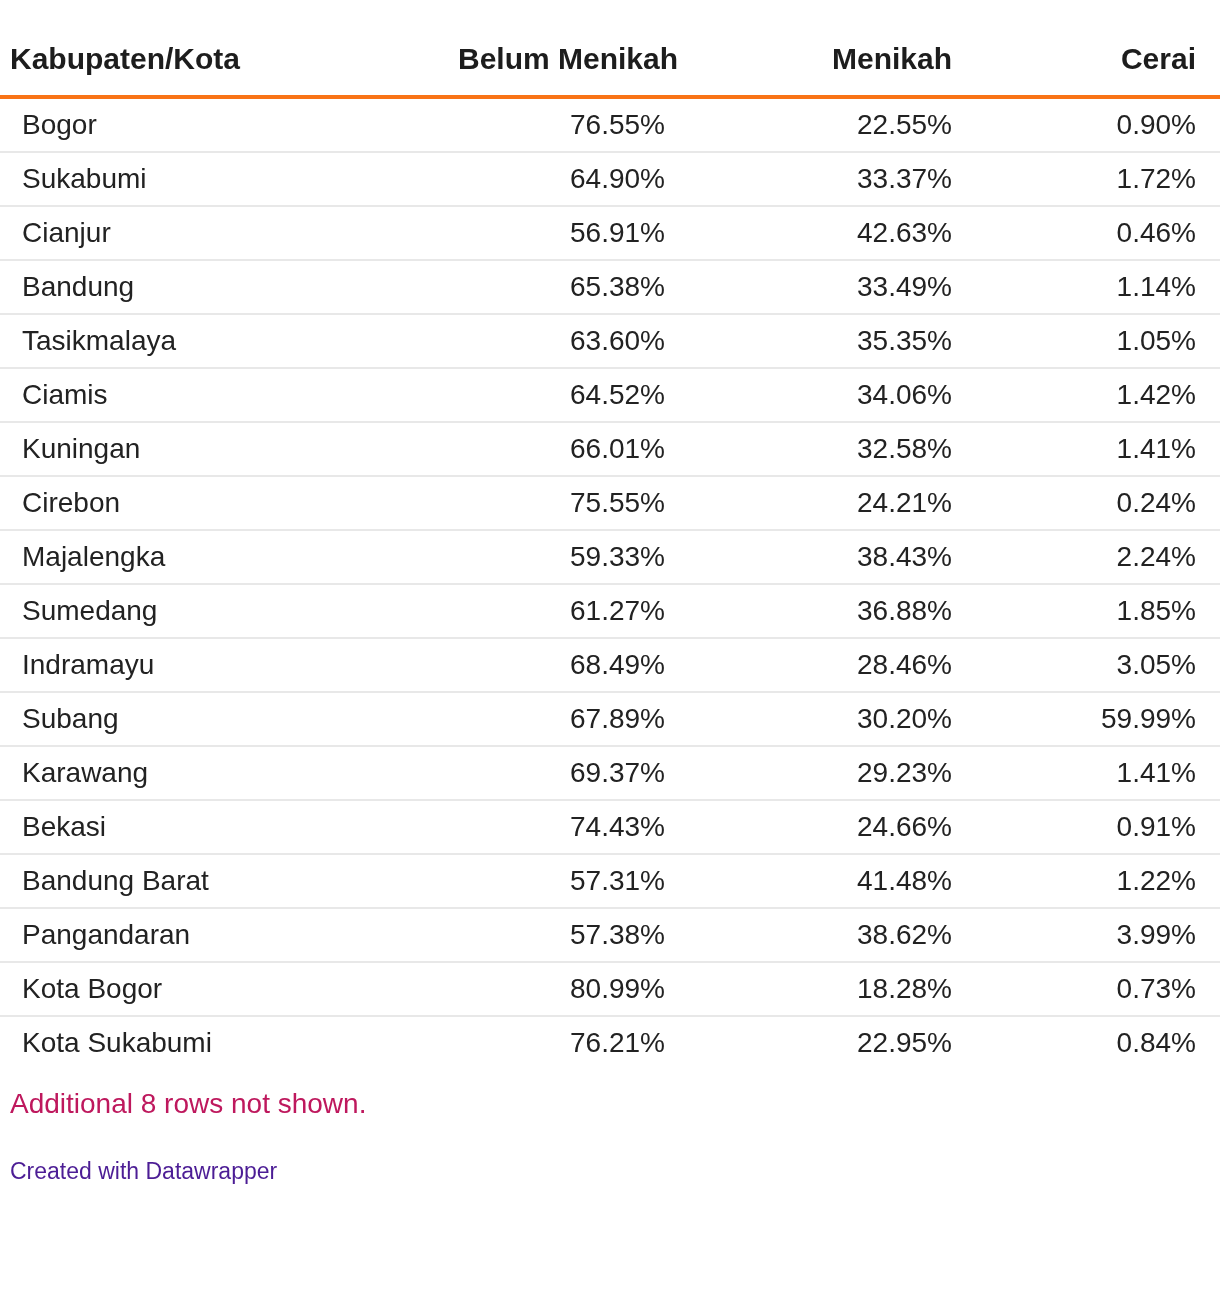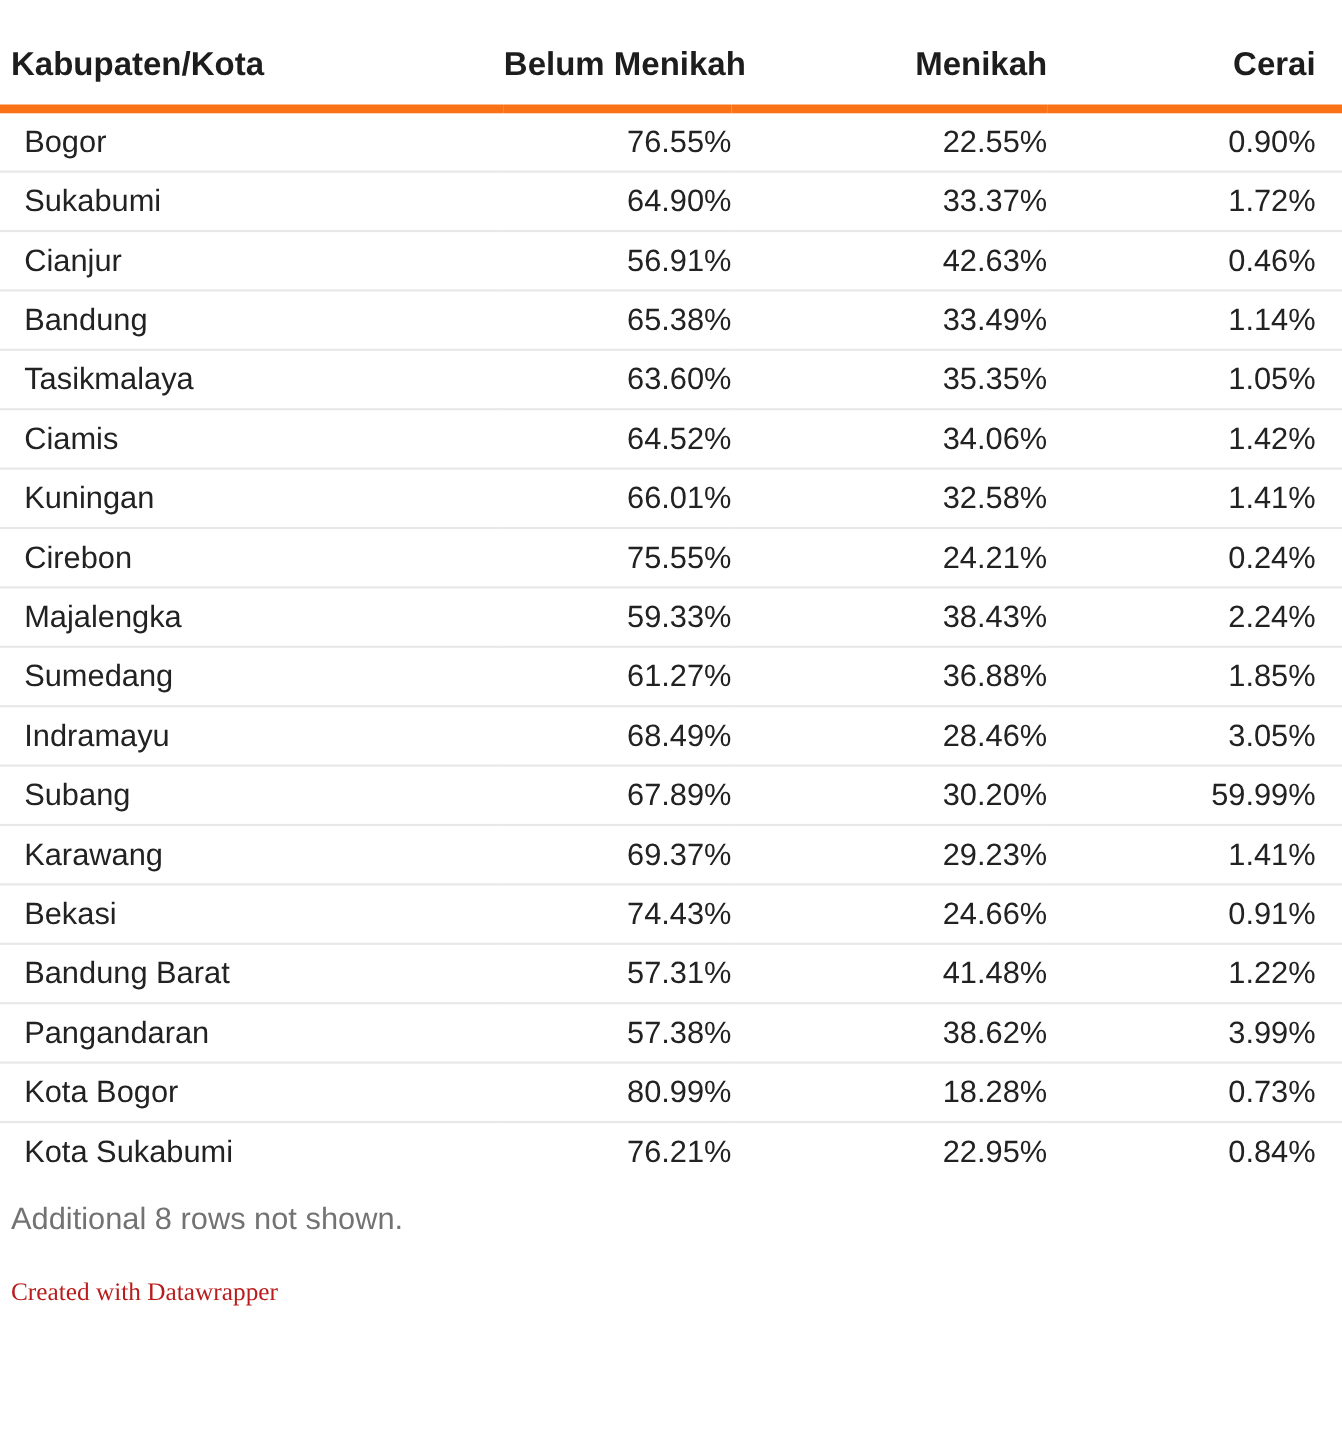--- a/index.html
+++ b/index.html
@@ -21,21 +21,21 @@
     border-collapse: collapse;
     table-layout: fixed;
   }
   table.dw-table th {
     font-size: 30px;
     font-weight: bold;
     line-height: 34px;
     text-align: right;
     vertical-align: bottom;
     padding: 42px 0 19px 0;
-    border-bottom: 8px solid #f97316;
+    border-bottom: 4px solid #f97316;
     color: #1d1d1d;
     white-space: nowrap;
   }
   table.dw-table th.left {
     text-align: left;
     padding-left: 10px;
   }
   table.dw-table th.last,
   table.dw-table td.last {
     padding-right: 24px;
@@ -52,31 +52,30 @@
     text-align: left;
     padding-left: 22px;
   }
   table.dw-table tbody tr + tr td {
     border-top: 2px solid #e8e8e8;
   }
   .note {
     margin: 19px 0 0 10px;
     font-size: 28px;
     line-height: 32px;
-    color: #737373;
+    color: #be185d;
   }
   .attribution {
     margin: 38px 0 0 10px;
     font-size: 23px;
     line-height: 26px;
-    color: #b91c1c;
+    color: #4c1d95;
     text-decoration: none;
     display: inline-block;
     cursor: pointer;
-    font-family: Liberation Serif, serif;
   }
 </style>
 </head>
 <body>
 
 <div class="page">
 
   <table class="dw-table">
     <colgroup>
       <col style="width:458px">

